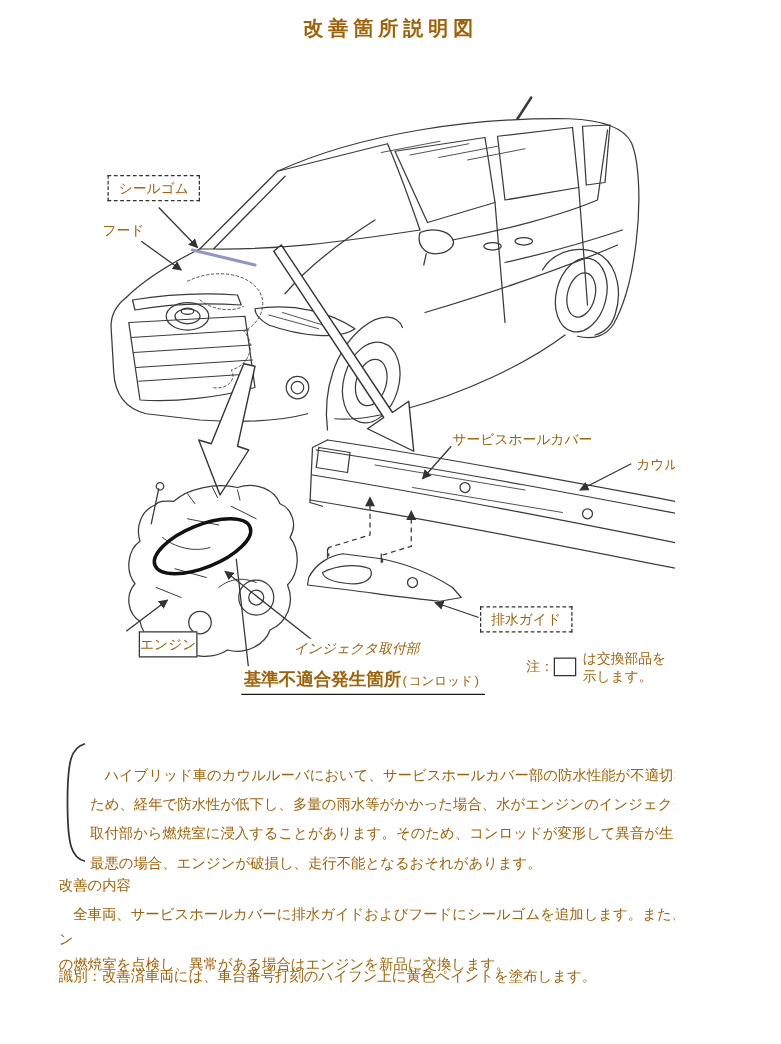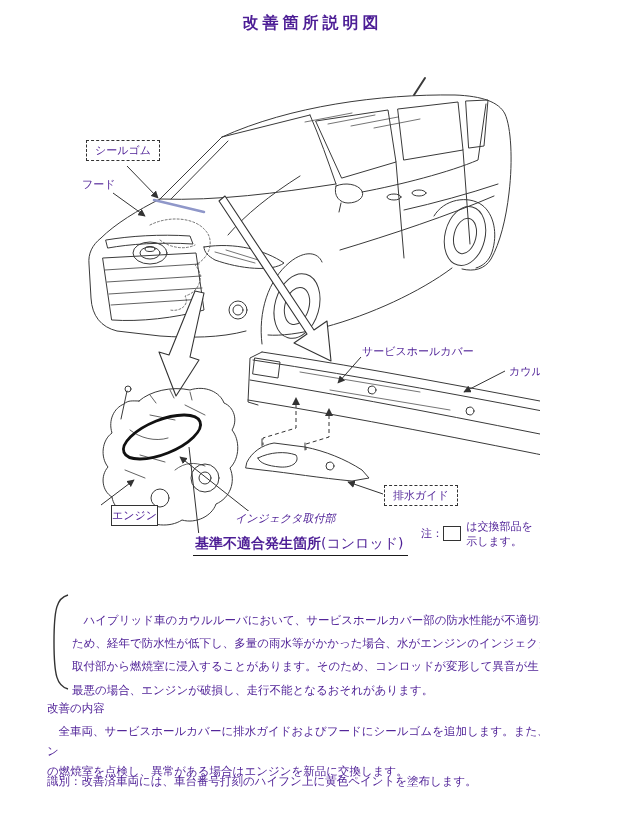--- a/index.html
+++ b/index.html
@@ -1,34 +1,34 @@
 <!DOCTYPE html>
 <html><head>
 <meta charset="utf-8">
 <style>
   html,body { margin:0; padding:0; background:#fff; }
   .page {
     position:relative; width:540px; height:835px; background:#ffffff;
-    font-family:"DejaVu Sans","Liberation Sans",sans-serif; color:#4c1d95;
+    font-family:"DejaVu Sans","Liberation Sans",sans-serif; color:#a16207;
     overflow:hidden;
   }
   .title {
     position:absolute; left:0; top:13px; width:625px; text-align:center;
     font-size:16px; font-weight:bold; letter-spacing:4px;
   }
   svg.art { position:absolute; left:0; top:0; }
   .lbl { position:absolute; font-size:11px; white-space:nowrap; background:#fff; }
   .box-dashed { border:1px dashed #333; padding:2px 8px; }
   .box-solid  { border:1px solid  #333; padding:2px 0;margin-left:39px; }
   .kijun {
     position:absolute; left:193px; top:533px; white-space:nowrap;
     border-bottom:1.2px solid #1a1a1a; padding:0 4px 2px 2px; background:#fff;
   }
   .kijun .main { font-size:14px;font-weight:bold; }
-  .kijun .sub  { font-size:14px; }
+  .kijun .sub  { font-size:10px;font-family:Liberation Mono, monospace; }
   .legend { position:absolute; left:421px; top:525px; font-size:11px; }
   .legend-row { display:flex; align-items:center; margin-bottom:3px; height:17px; }
   .legend-prefix { width:26px; display:inline-block; }
   .legend-spacer { width:26px; display:inline-block; }
   .sample { width:27px; height:13px; display:inline-block; margin-right:5px; background:#fff; }
   .sample.solid  { border:1px solid #333; }
   .sample.dashed { border:1px dashed #333; }
   .para { position:absolute; white-space:pre-line; font-size:11.5px; }
   .problem-text { left:72px; top:597px; width:508px; line-height:23.2px;margin-top:12px; }
   .imp-head { left:47px; top:701px; font-size:11.5px; }

